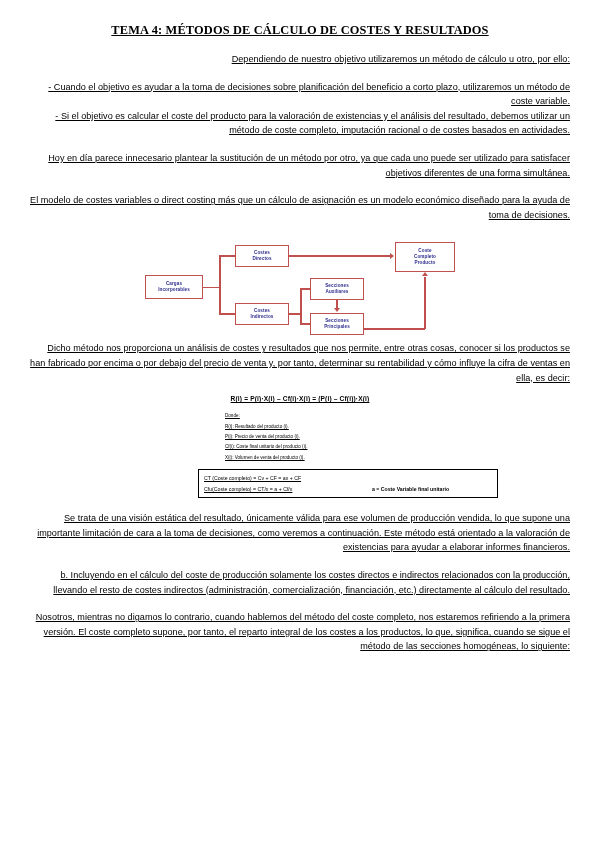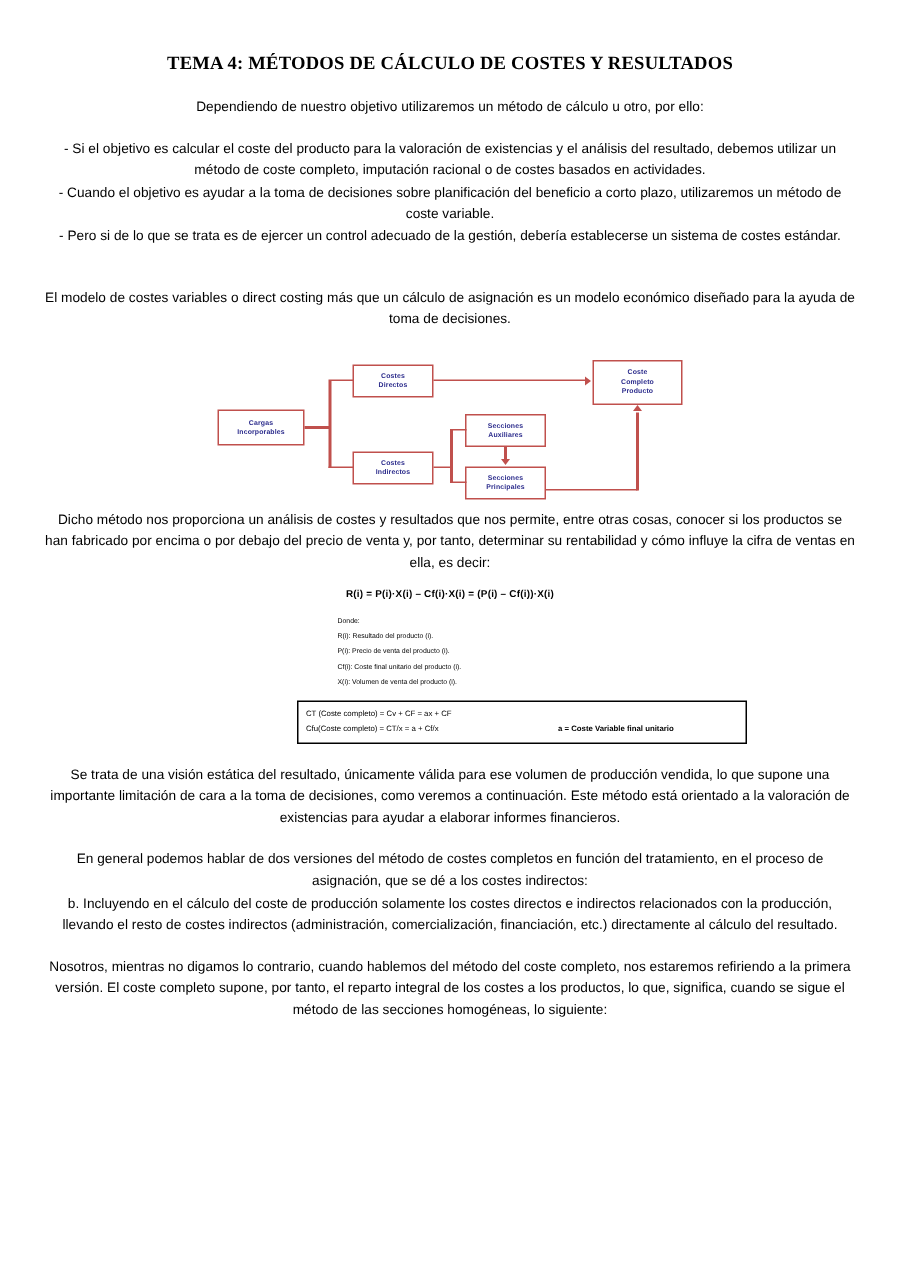--- a/index.html
+++ b/index.html
@@ -13,36 +13,37 @@
     font-family: "Liberation Sans", sans-serif;
     color: #000000;
     overflow: hidden;
   }
   .page {
     position: relative;
     width: 600px;
     height: 692px;
     background: #ffffff;
     box-sizing: border-box;
-    padding: 30px 30px 10px 30px;
+    padding: 18px 30px 10px 30px;
+    text-decoration: underline;
   }
   .doc-title {
     font-family: "Liberation Serif", serif;
     font-weight: bold;
     font-size: 12.4px;
     text-align: center;
     letter-spacing: 0.15px;
     margin: 5px 0 14px 0;
     color: #000;
   }
   p.body-text {
     font-size: 9.1px;
     line-height: 14.6px;
     margin: 0 0 0 0;
-    text-align: center;
+    text-align: right;
     color: #000;
     letter-spacing: 0.02px;
   }
   .gap-sm { height: 13px; }
   .gap-xs { height: 6px; }
   .section-head {
     font-size: 9.2px;
     font-weight: bold;
     line-height: 14.6px;
     margin: 0;
@@ -142,25 +143,25 @@
 </head>
 <body>
 
 <div class="page">
 
   <h1 class="doc-title">TEMA 4: MÉTODOS DE CÁLCULO DE COSTES Y RESULTADOS</h1>
 
   <p class="body-text">Dependiendo de nuestro objetivo utilizaremos un método de cálculo u otro, por ello:</p>
   <div class="gap-sm"></div>
 
+  <p class="body-text">- Cuando el objetivo es ayudar a la toma de decisiones sobre planificación del beneficio a corto plazo, utilizaremos un método de coste variable.</p>
   <p class="body-text">- Si el objetivo es calcular el coste del producto para la valoración de existencias y el análisis del resultado, debemos utilizar un método de coste completo, imputación racional o de costes basados en actividades.</p>
-  <p class="body-text">- Cuando el objetivo es ayudar a la toma de decisiones sobre planificación del beneficio a corto plazo, utilizaremos un método de coste variable.</p>
-  <p class="body-text">- Pero si de lo que se trata es de ejercer un control adecuado de la gestión, debería establecerse un sistema de costes estándar.</p>
-
-  <div class="gap-sm"></div>
+
+  <div class="gap-sm"></div>
+  <p class="body-text">Hoy en día parece innecesario plantear la sustitución de un método por otro, ya que cada uno puede ser utilizado para satisfacer objetivos diferentes de una forma simultánea.</p>
 
   <div class="gap-sm"></div>
   <p class="body-text">El modelo de costes variables o direct costing más que un cálculo de asignación es un modelo económico diseñado para la ayuda de toma de decisiones.</p>
 
   <div class="gap-sm"></div>
 
   <div class="diagram-wrap">
     <div class="diagram">
 
       <div class="dbox" style="left:0px; top:34px; width:58px; height:24px;">
@@ -247,19 +248,18 @@
     <div class="frow">
       <span>Cfu(Coste completo) = CT/x = a + Cf/x</span>
       <span class="note">a = Coste Variable final unitario</span>
     </div>
   </div>
 
   <div class="gap-sm"></div>
   <p class="body-text">Se trata de una visión estática del resultado, únicamente válida para ese volumen de producción vendida, lo que supone una importante limitación de cara a la toma de decisiones, como veremos a continuación. Este método está orientado a la valoración de existencias para ayudar a elaborar informes financieros.</p>
 
   <div class="gap-sm"></div>
-  <p class="body-text">En general podemos hablar de dos versiones del método de costes completos en función del tratamiento, en el proceso de asignación, que se dé a los costes indirectos:</p>
   <p class="body-text">b. Incluyendo en el cálculo del coste de producción solamente los costes directos e indirectos relacionados con la producción, llevando el resto de costes indirectos (administración, comercialización, financiación, etc.) directamente al cálculo del resultado.</p>
 
   <div class="gap-sm"></div>
   <p class="body-text">Nosotros, mientras no digamos lo contrario, cuando hablemos del método del coste completo, nos estaremos refiriendo a la primera versión. El coste completo supone, por tanto, el reparto integral de los costes a los productos, lo que, significa, cuando se sigue el método de las secciones homogéneas, lo siguiente:</p>
 
 </div>
 
 </body></html>

